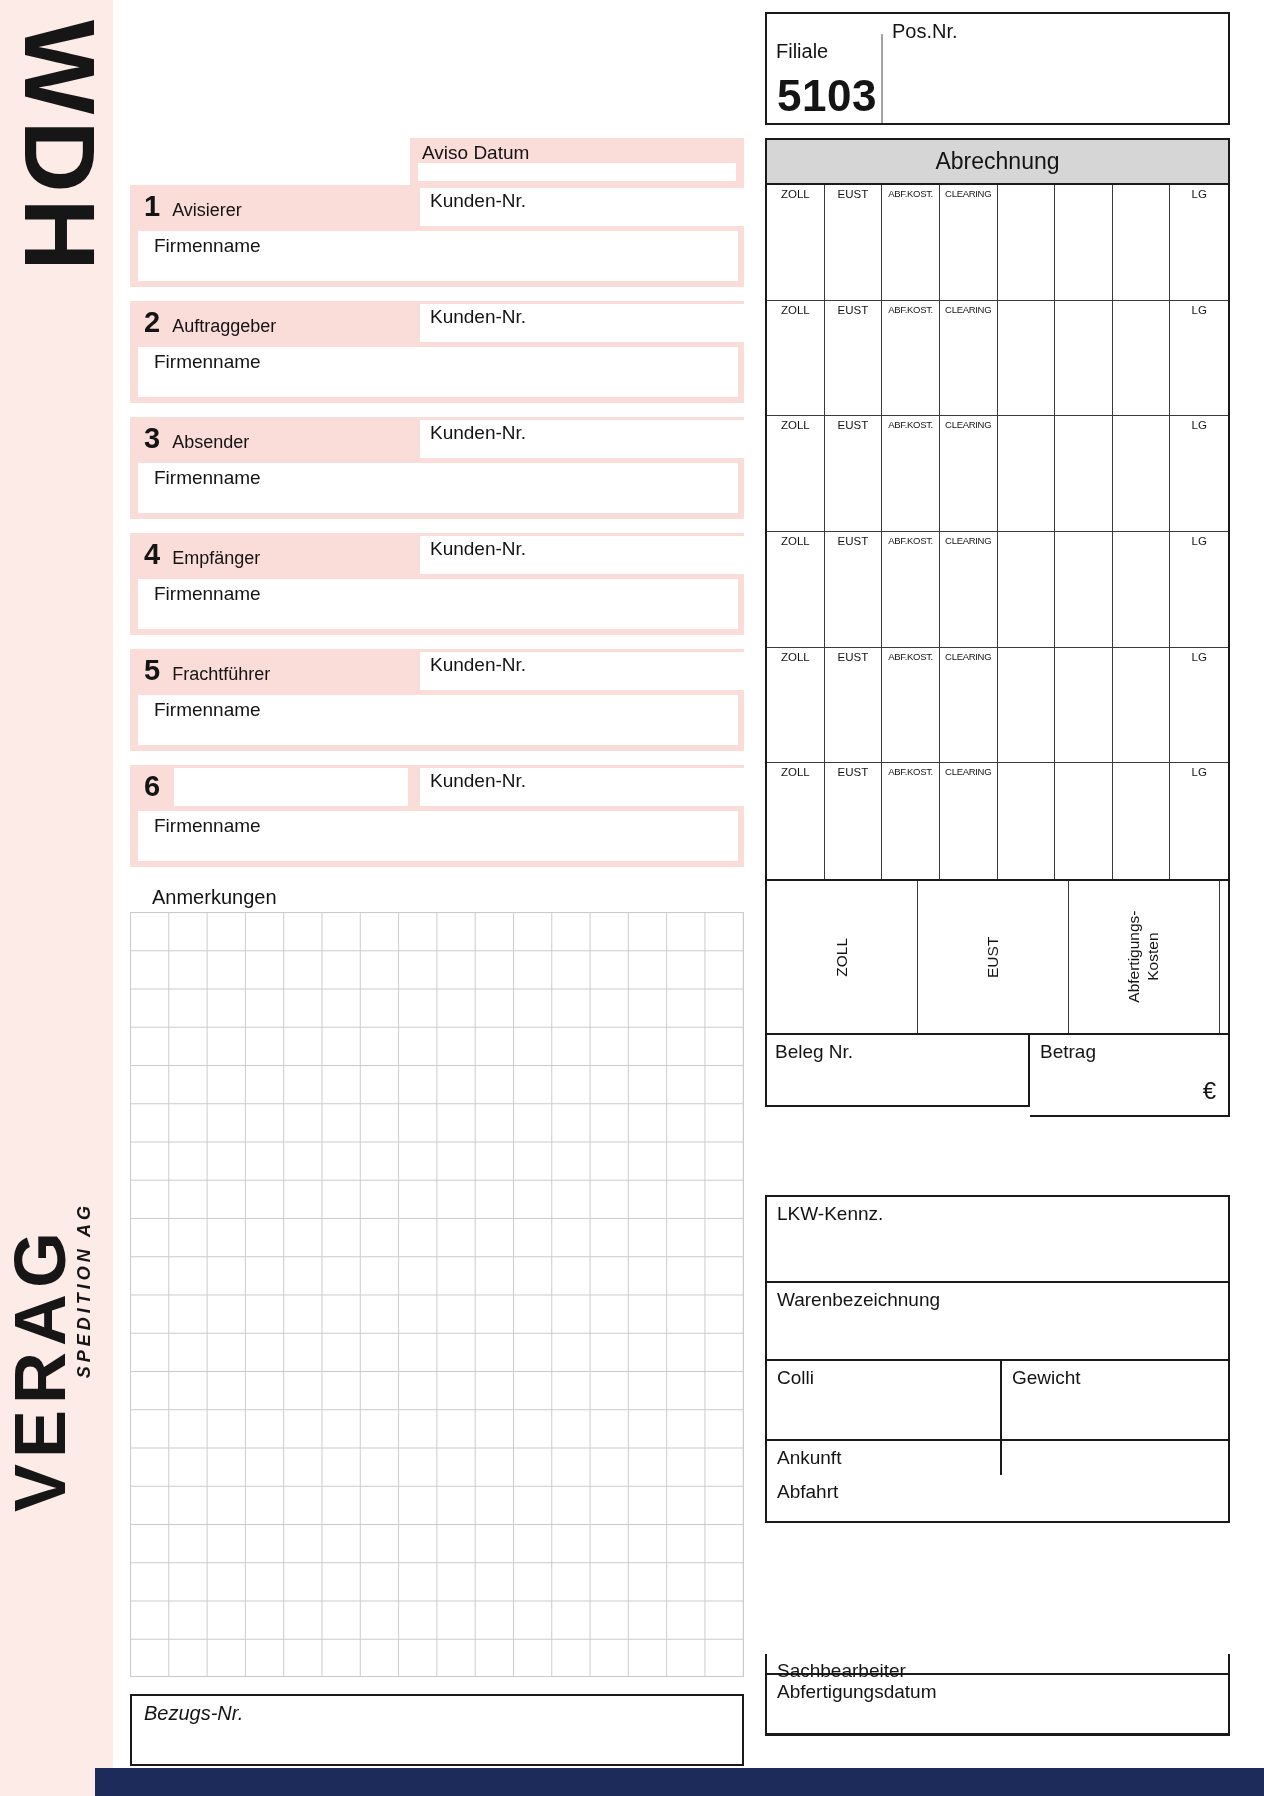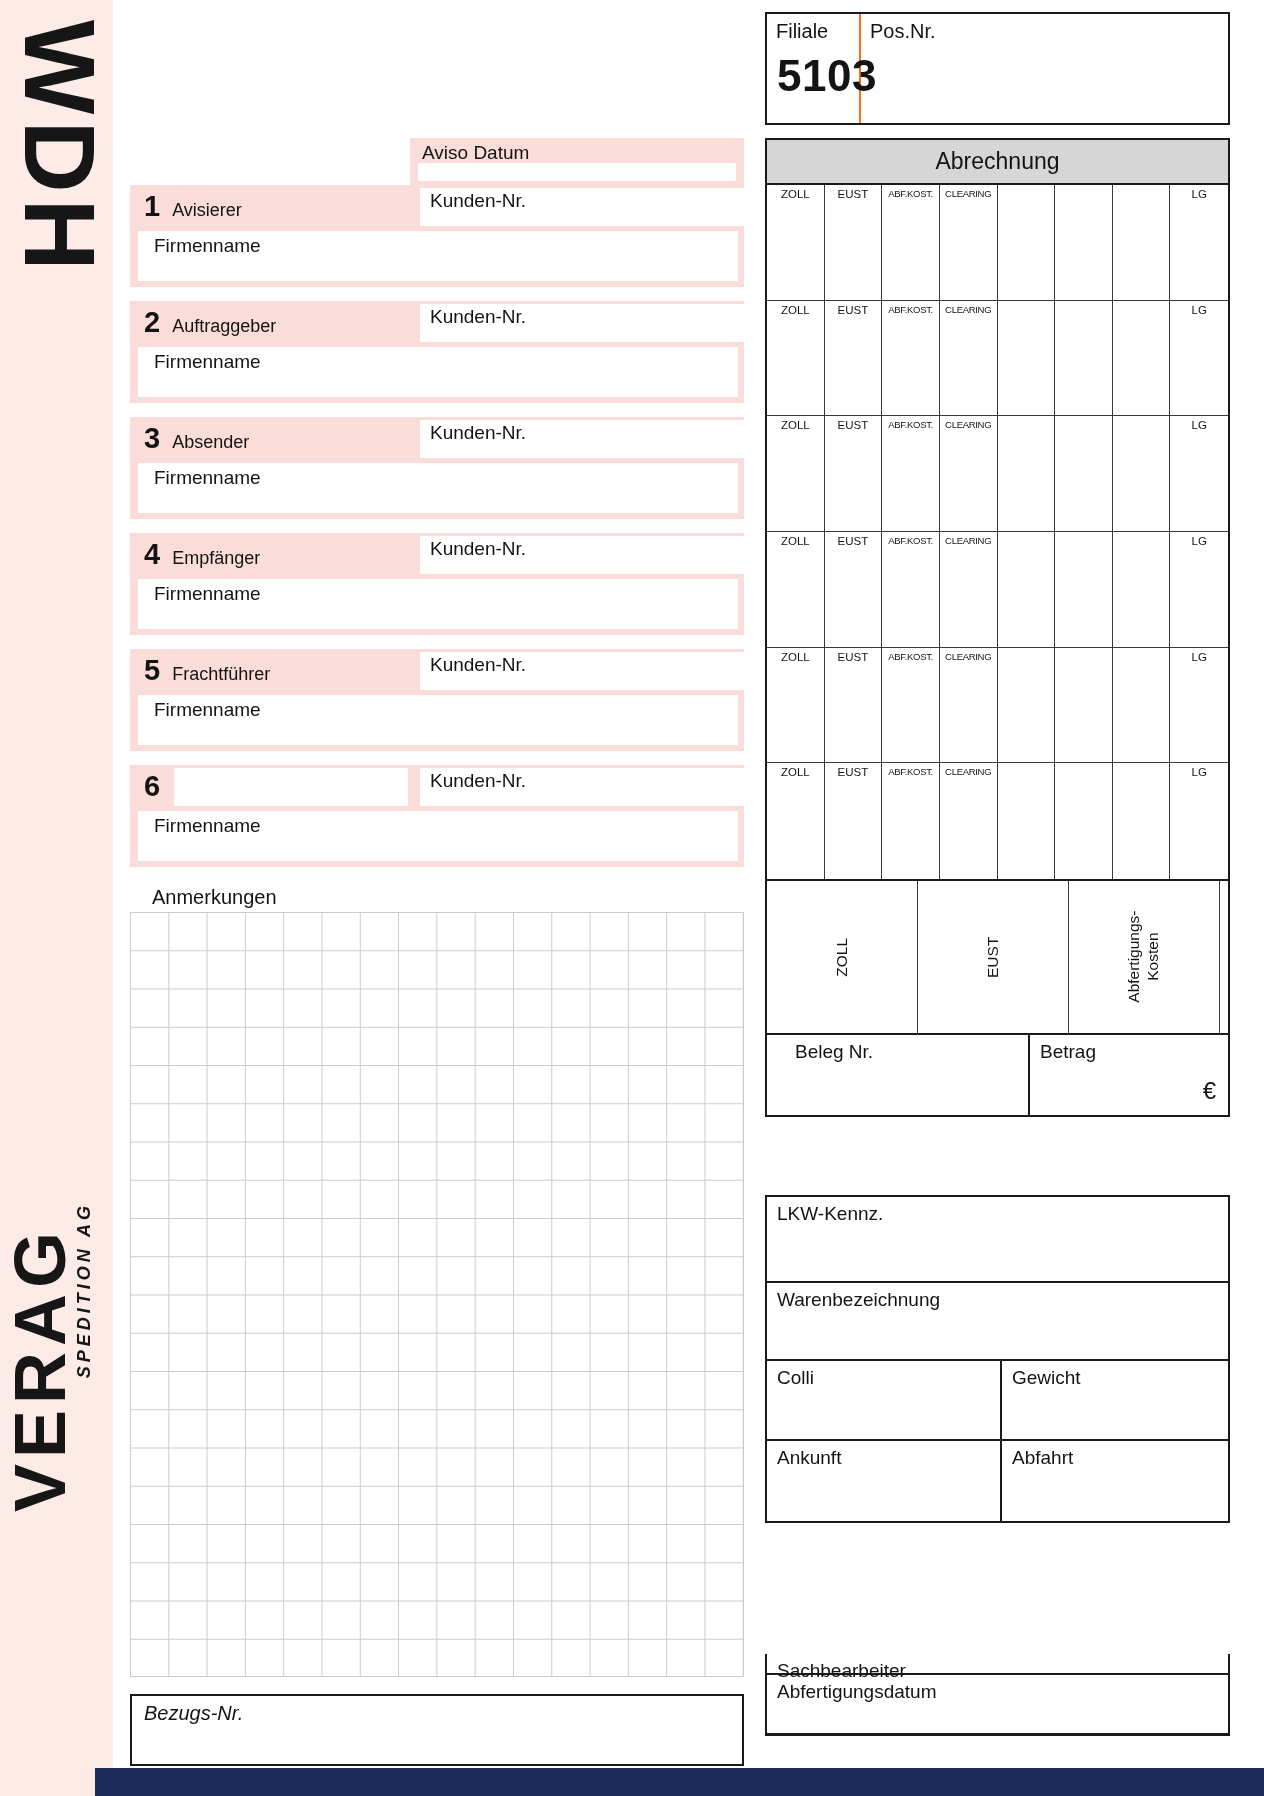--- a/index.html
+++ b/index.html
@@ -27,21 +27,21 @@
     writing-mode: vertical-rl; transform: rotate(180deg);
     font-size: 18px; font-weight: bold; font-style: italic; letter-spacing: 4px; color: #161616;
   }
 
   
   .graybox { position: absolute; left: 130px; top: 12px; width: 614px; height: 113px; background: #c8c8c8; }
   .gb-label { position: absolute; left: 12px; top: 7px; font-size: 28px; }
   .gb-field { position: absolute; left: 8px; top: 44px; right: 8px; bottom: 8px; background: #ffffff; }
 
   .topright { position: absolute; left: 765px; top: 12px; width: 465px; height: 113px; border: 2px solid #1a1a1a; background: #fff; display: flex; }
-  .filiale-cell { width: 94px; border-right: 2px solid #f97316; }
+  .filiale-cell { width: 116px; border-right: 2px solid #a3a3a3; margin-top: 20px; }
   .cell-label { font-size: 20px; padding: 6px 0 0 9px; }
   .filiale-value { font-size: 44px; font-weight: bold; padding: 8px 0 0 10px; letter-spacing: 0.5px; }
   .posnr-cell { flex: 1; }
 
   
   .aviso { position: absolute; left: 410px; top: 138px; width: 334px; height: 47px; background: #fadcd8; }
   .mini-label { position: absolute; left: 12px; top: 4px; font-size: 19px; }
   .aviso-field { position: absolute; left: 8px; top: 25px; right: 8px; bottom: 4px; background: #ffffff; }
 
   
@@ -75,42 +75,42 @@
 
   .ab-footer {
     position: absolute; left: 765px; top: 881px; width: 465px; height: 154px;
     border: 2px solid #1a1a1a; border-top: none;
     display: grid; grid-template-columns: repeat(8, 1fr);
   }
   .fcell { border-right: 1px solid #3a3a3a; display: flex; align-items: center; justify-content: center; overflow: visible; }
   .ab-footer .fcell:last-child { border-right: none; }
   .rot { transform: rotate(-90deg); white-space: pre-line; text-align: center; width: 150px; font-size: 15.5px; line-height: 1.2; }
 
-  .beleg { position: absolute; left: 765px; top: 1035px; width: 265px; height: 82px; border: 2px solid #1a1a1a; border-top: none; padding: 6px 28px; }
+  .beleg { position: absolute; left: 765px; top: 1035px; width: 265px; height: 72px; border: 2px solid #1a1a1a; border-top: none; padding: 6px 8px; }
   .betrag { position: absolute; left: 1030px; top: 1035px; width: 200px; height: 82px; border: 2px solid #1a1a1a; border-top: none; border-left: none; padding: 6px 10px; }
   .box-label { font-size: 19px; }
   .euro { position: absolute; right: 12px; top: 42px; font-size: 24px; }
 
   
   .anm-label { position: absolute; left: 152px; top: 886px; font-size: 20px; }
   .anm-grid {
     position: absolute; left: 130px; top: 912px; width: 614px; height: 765px;
     background-image:
       linear-gradient(to right, #cbcbcb 1px, transparent 1px),
       linear-gradient(to bottom, #cbcbcb 1px, transparent 1px);
     background-size: 38.3px 38.25px;
     border-right: 1px solid #cbcbcb; border-bottom: 1px solid #cbcbcb;
   }
 
   
   .lkw   { position: absolute; left: 765px; top: 1195px; width: 465px; height: 88px; border: 2px solid #1a1a1a; padding: 6px 10px; }
   .waren { position: absolute; left: 765px; top: 1283px; width: 465px; height: 78px; border: 2px solid #1a1a1a; border-top: none; padding: 6px 10px; }
   .split-row { position: absolute; left: 765px; width: 465px; height: 80px; border: 2px solid #1a1a1a; border-top: none; display: flex; }
   .row-colli { top: 1361px; }
-  .row-ankunft { top: 1441px; height: 82px; }
+  .row-ankunft { top: 1441px; height: 82px; flex-direction: column; }
   .split-cell { width: 235px; border-right: 2px solid #1a1a1a; padding: 6px 10px; }
   .split-cell.flex1 { flex: 1; border-right: none; }
 
   .abfdat { position: absolute; left: 765px; top: 1673px; width: 465px; height: 62px; border: 2px solid #1a1a1a; padding: 6px 10px; }
   .sachb  { position: absolute; left: 765px; top: 1654px; width: 465px; height: 82px; border: 2px solid #1a1a1a; border-top: none; padding: 6px 10px; }
 
   
   .bezug { position: absolute; left: 130px; top: 1694px; width: 614px; height: 72px; border: 2px solid #1a1a1a; padding: 6px 12px; }
   .bezug .box-label { font-size: 20px; font-style: italic; }
 

